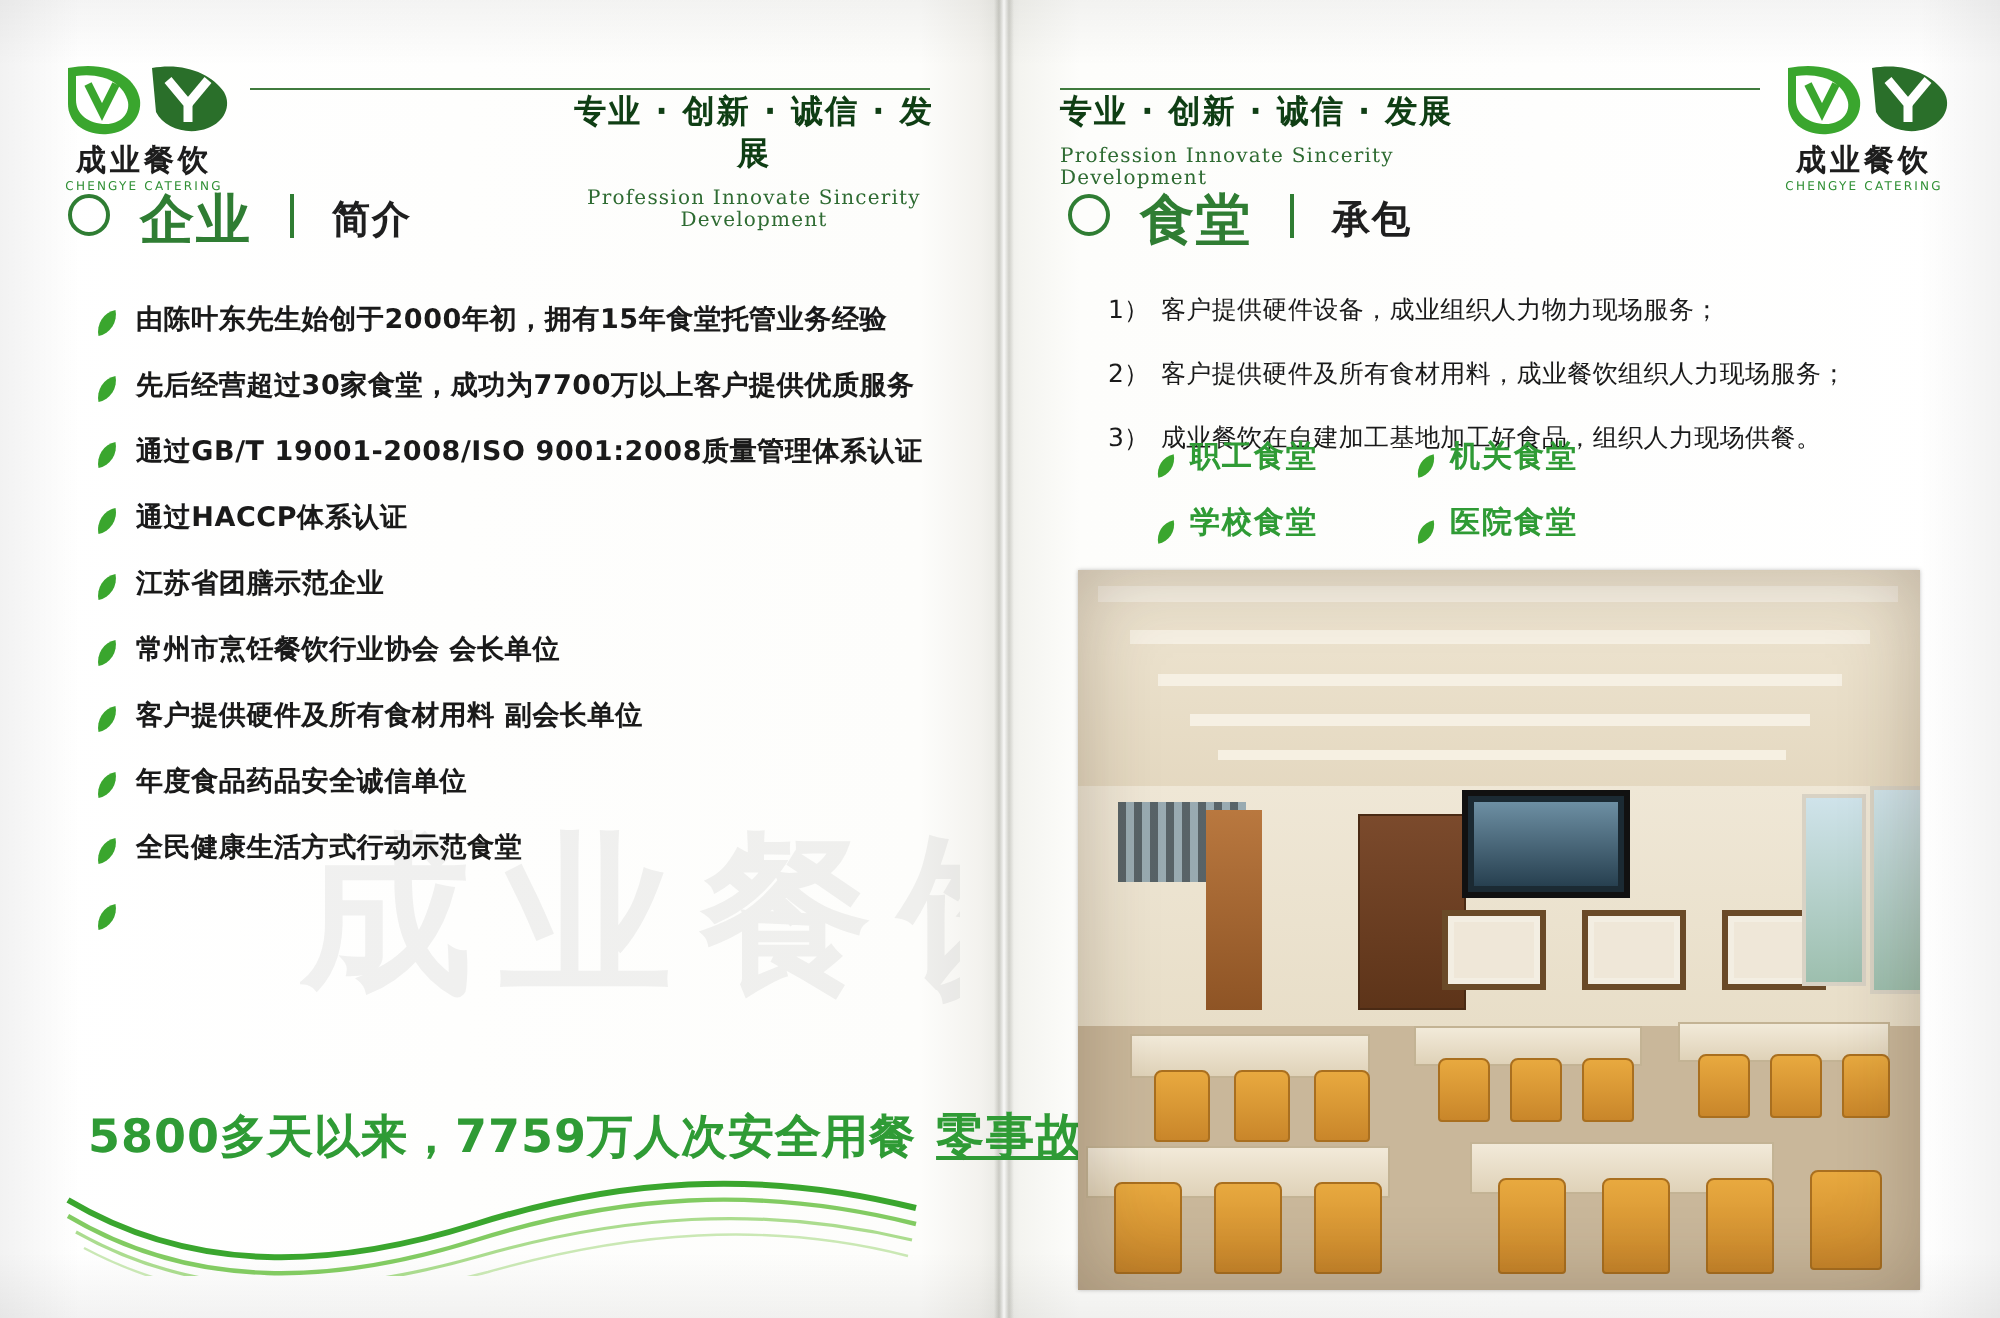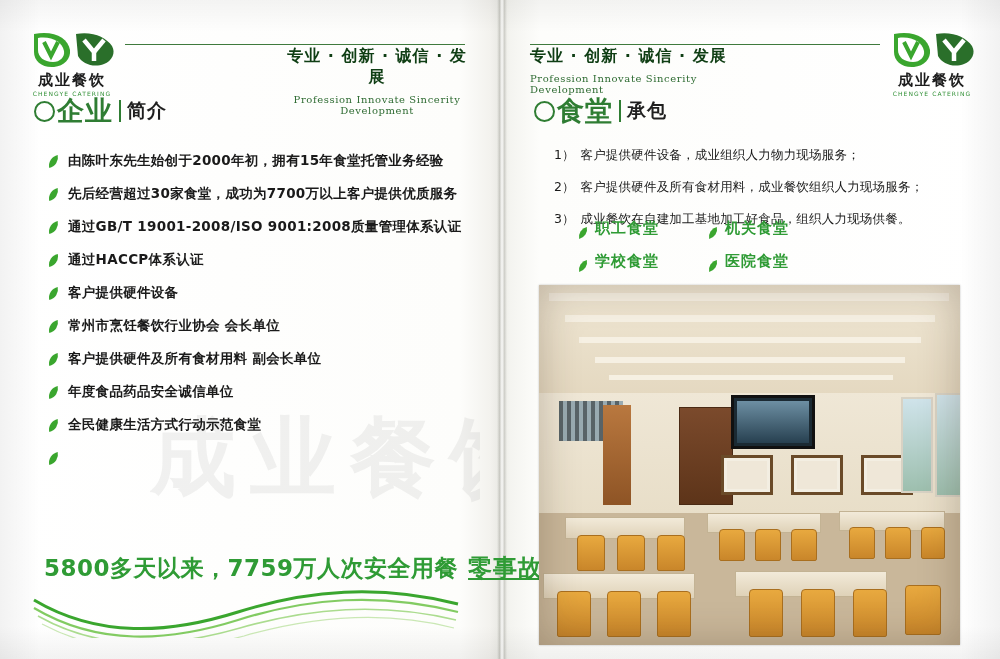--- a/index.html
+++ b/index.html
@@ -47,21 +47,21 @@
   }
   .slogan-en{
     font-size:10px;color:#2e6b32;letter-spacing:0.6px;margin-top:6px;
     font-family:"DejaVu Serif","Liberation Serif",serif;
   }
   .rule{
     height:0;border-top:1.4px solid #3f7a3d;
   }
 
   
-  .sec-title{display:flex;align-items:center;gap:2px;}
+  .sec-title{display:flex;align-items:flex-start;gap:15px;}
   .sec-title .ring{
     width:17px;height:17px;border:2.4px solid #2f7d33;border-radius:50%;
     display:inline-block;
   }
   .sec-title .big{
     font-size:27px;font-weight:bold;color:#2f7d33;letter-spacing:1px;
     line-height:28px;
   }
   .sec-title .sep{
     width:2px;height:22px;background:#2f7d33;display:inline-block;margin:0 4px;
@@ -182,21 +182,21 @@
     <div class="bul">
       <span class="leaf"></span>
       <span class="txt">通过GB/T 19001-2008/ISO 9001:2008质量管理体系认证</span>
     </div>
     <div class="bul">
       <span class="leaf"></span>
       <span class="txt">通过HACCP体系认证</span>
     </div>
     <div class="bul">
       <span class="leaf"></span>
-      <span class="txt">客户提供硬件设备</span>
+      <span class="txt">江苏省团膳示范企业</span>
     </div>
     <div class="bul">
       <span class="leaf"></span>
       <span class="txt">常州市烹饪餐饮行业协会  会长单位</span>
     </div>
     <div class="bul">
       <span class="leaf"></span>
       <span class="txt">客户提供硬件及所有食材用料  副会长单位</span>
     </div>
     <div class="bul">

